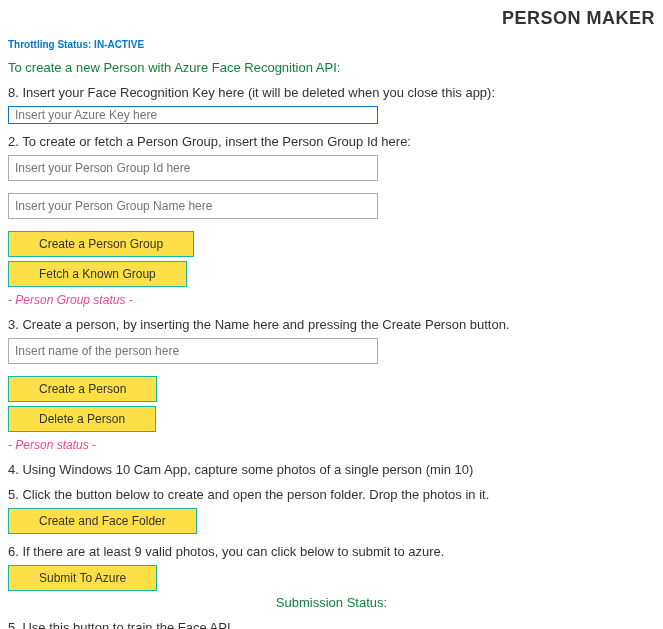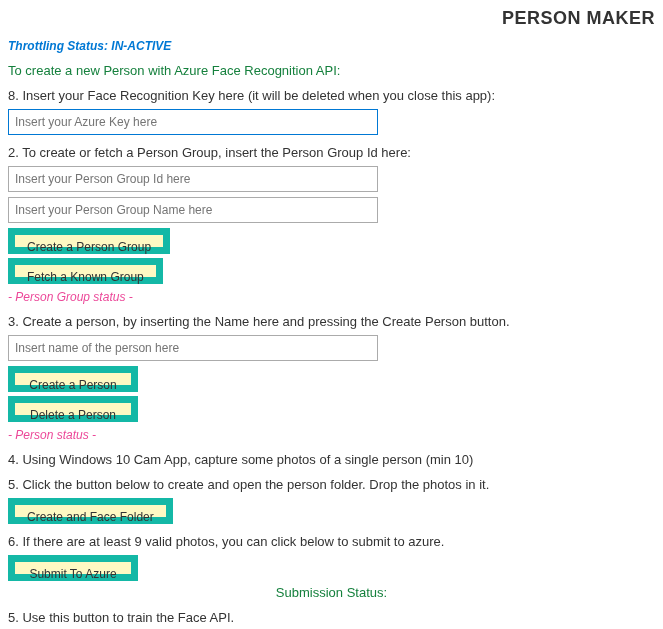--- a/index.html
+++ b/index.html
@@ -21,74 +21,73 @@
     .app-title {
       font-size: 18px;
       font-weight: 600;
       color: #333;
       margin-bottom: 10px;
       letter-spacing: 0.5px;
       text-align: right;
     }
 
     .throttle-status {
-      font-size: 12px;
+      font-size: 10px;
       font-weight: 700;
       color: #0078d4;
       margin-bottom: 10px;
-      font-style: italic;
     }
 
     .description {
       font-size: 13px;
       color: #15803d;
       margin-bottom: 8px;
     }
 
     .step-label {
       font-size: 13px;
       color: #333;
       margin-bottom: 6px;
       margin-top: 10px;
     }
 
     .text-input {
       width: 370px;
-      height: 26px;
+      height: 18px;
       border: 1px solid #0078d4;
       padding: 3px 6px;
       font-size: 12px;
       color: #555;
       outline: none;
       display: block;
       margin-bottom: 4px;
       background: #fff;
     }
 
     .text-input-normal {
       width: 370px;
       height: 26px;
       border: 1px solid #ababab;
       padding: 3px 6px;
       font-size: 12px;
       color: #555;
       outline: none;
       display: block;
-      margin-bottom: 5px;
+      margin-bottom: 12px;
       background: #fff;
     }
 
     .btn {
       height: 26px;
-      border: 7px solid #14b8a6;
-      background: #fef9c3;
+      border: 1px solid #14b8a6;
+      background: #fde047;
       font-size: 12px;
       color: #333;
       cursor: pointer;
-      padding: 0 12px;
+      padding: 0 30px;
       margin-top: 4px;
       margin-bottom: 2px;
       display: inline-block;
       line-height: 24px;
       min-width: 130px;
     }
 
     .btn-block {
       display: block;
     }

